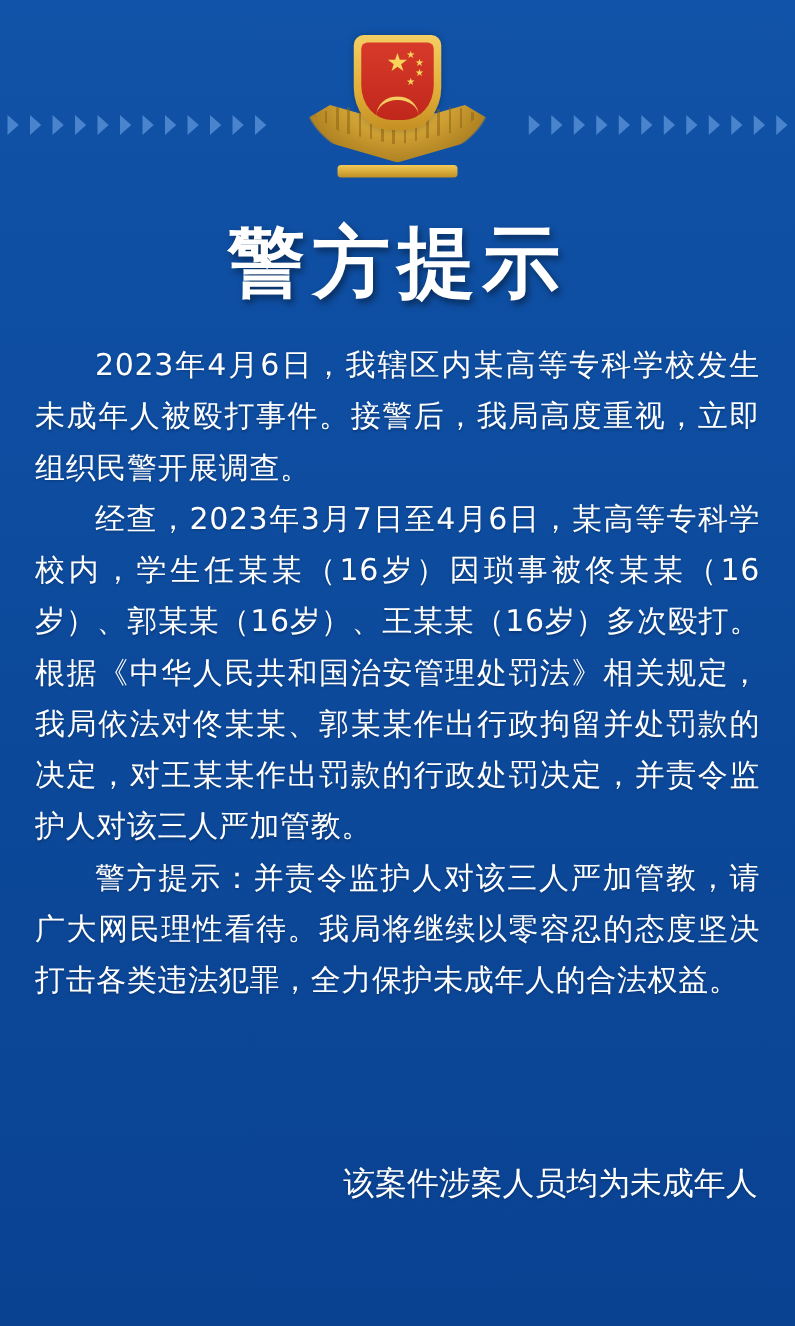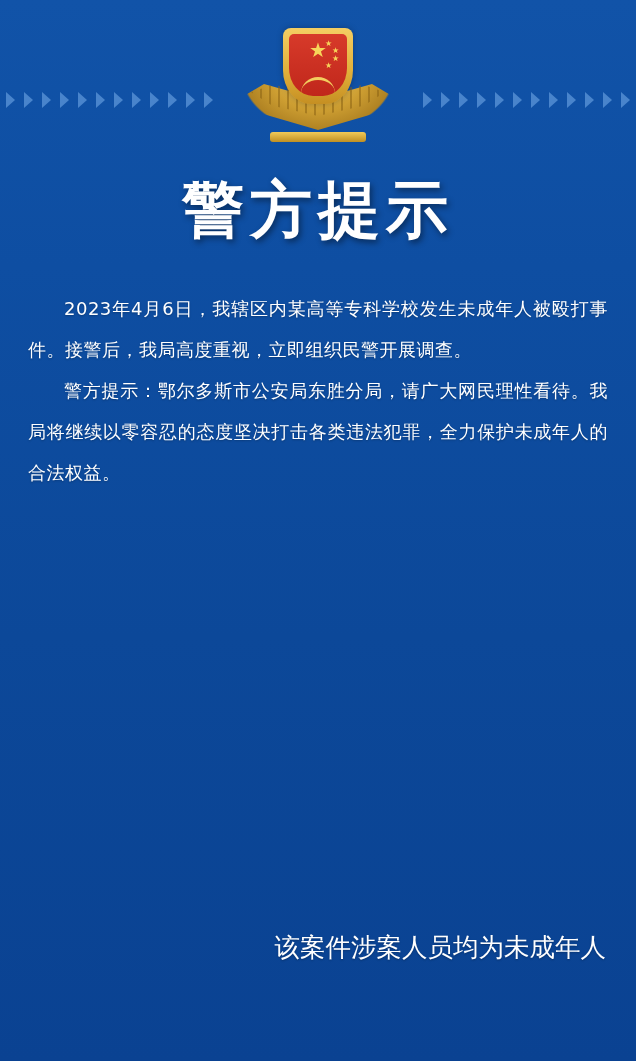--- a/index.html
+++ b/index.html
@@ -152,25 +152,25 @@
     color: #ffffff;
     font-size: 62px;
     font-weight: bold;
     letter-spacing: 6px;
     text-shadow: 2px 3px 6px rgba(0,0,0,0.45);
     font-family: "DejaVu Sans", "Liberation Sans", sans-serif;
   }
 
   .body-text {
     position: absolute;
-    top: 288px;
+    top: 272px;
     left: 28px;
     width: 580px;
     color: #ffffff;
-    font-size: 18px;
+    font-size: 24px;
     line-height: 41px;
     letter-spacing: 0.5px;
     text-align: justify;
     text-shadow: 0 1px 2px rgba(0,0,0,0.25);
   }
   .body-text p {
     margin: 0 0 0 0;
     text-indent: 2em;
   }
 
@@ -236,20 +236,21 @@
       </div>
       <div class="gear"></div>
     </div>
     <div class="base"></div>
   </div>
 
   <div class="title">警方提示</div>
 
   <div class="body-text">
     <p>2023年4月6日，我辖区内某高等专科学校发生未成年人被殴打事件。接警后，我局高度重视，立即组织民警开展调查。</p>
-    <p>警方提示：鄂尔多斯市公安局东胜分局，请广大网民理性看待。我局将继续以零容忍的态度坚决打击各类违法犯罪，全力保护未成年人的合法权益。</p>
+    <p>经查，2023年3月7日至4月6日，某高等专科学校内，学生任某某（16岁）因琐事被佟某某（16岁）、郭某某（16岁）、王某某（16岁）多次殴打。根据《中华人民共和国治安管理处罚法》相关规定，我局依法对佟某某、郭某某作出行政拘留并处罚款的决定，对王某某作出罚款的行政处罚决定，并责令监护人对该三人严加管教。</p>
+    <p>警方提示：并责令监护人对该三人严加管教，请广大网民理性看待。我局将继续以零容忍的态度坚决打击各类违法犯罪，全力保护未成年人的合法权益。</p>
   </div>
 
   <div class="signature">
     <div>该案件涉案人员均为未成年人</div>
   </div>
 
 </div>
 
 </body></html>

